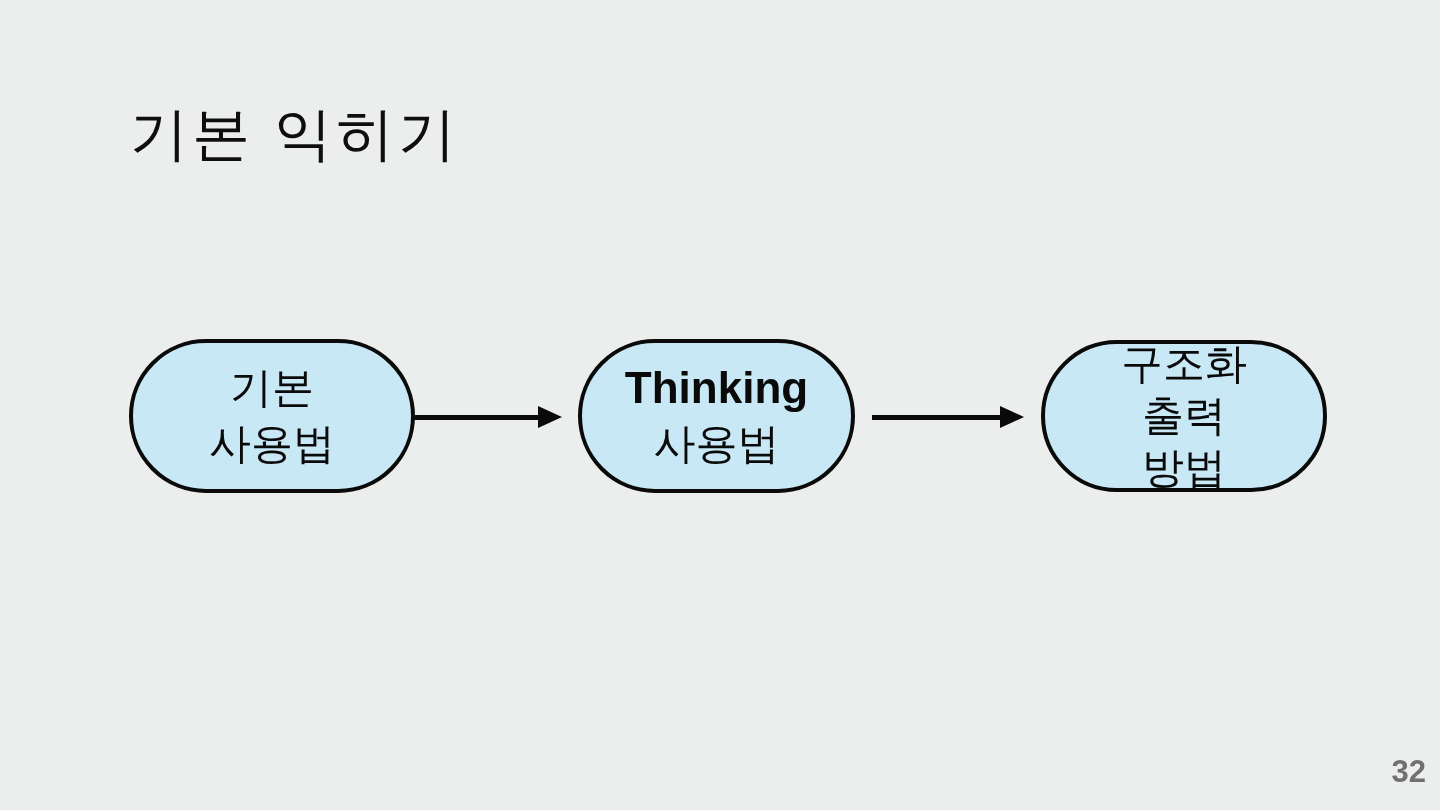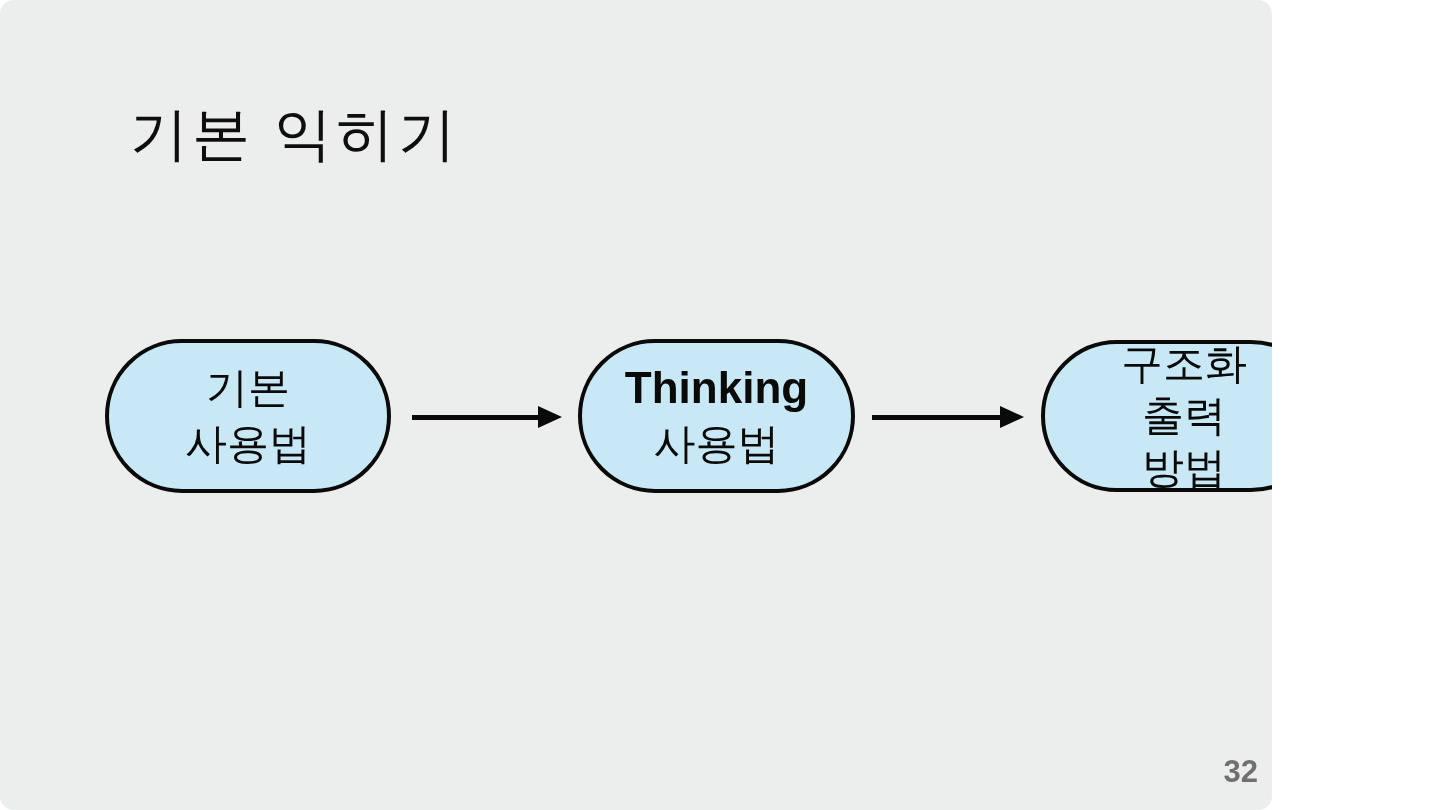--- a/index.html
+++ b/index.html
@@ -9,24 +9,23 @@
     --arrow: #0A0A0A;
     --pagenum: #707070;
   }
   * { margin: 0; padding: 0; box-sizing: border-box; }
   html, body {
     width: 1440px; height: 810px;
     font-family: "Liberation Sans", "DejaVu Sans", sans-serif;
   }
   .slide {
     position: relative;
-    width: 1272px; height: 810px;
+    width: 1440px; height: 810px;
     background: var(--bg);
     overflow: hidden;
-    border-radius: 14px;
   }
   .slide-title {
     position: absolute;
     left: 130px; top: 96px;
     font-size: 58px;
     font-weight: 300;
     letter-spacing: 4px;
     color: #0E0E0E;
     white-space: nowrap;
   }
@@ -43,21 +42,21 @@
     justify-content: center;
     text-align: center;
     color: #0A0A0A;
   }
   .flow-node .line {
     font-size: 42px;
     line-height: 56px;
     font-weight: 400;
     white-space: nowrap;
   }
-  #node-0 { left: 105px; width: 286px; }
+  #node-0 { left: 129px; width: 286px; }
   #node-1 { left: 578px; width: 277px; }
   #node-2 { left: 1041px; top: 340px; width: 286px; height: 152px; }
   #node-1 .line.latin-bold {
     font-weight: 700;
     font-size: 44px;
     line-height: 56px;
     text-align: right;
   }
   #node-2 .line { line-height: 52px; }
   .connector {

